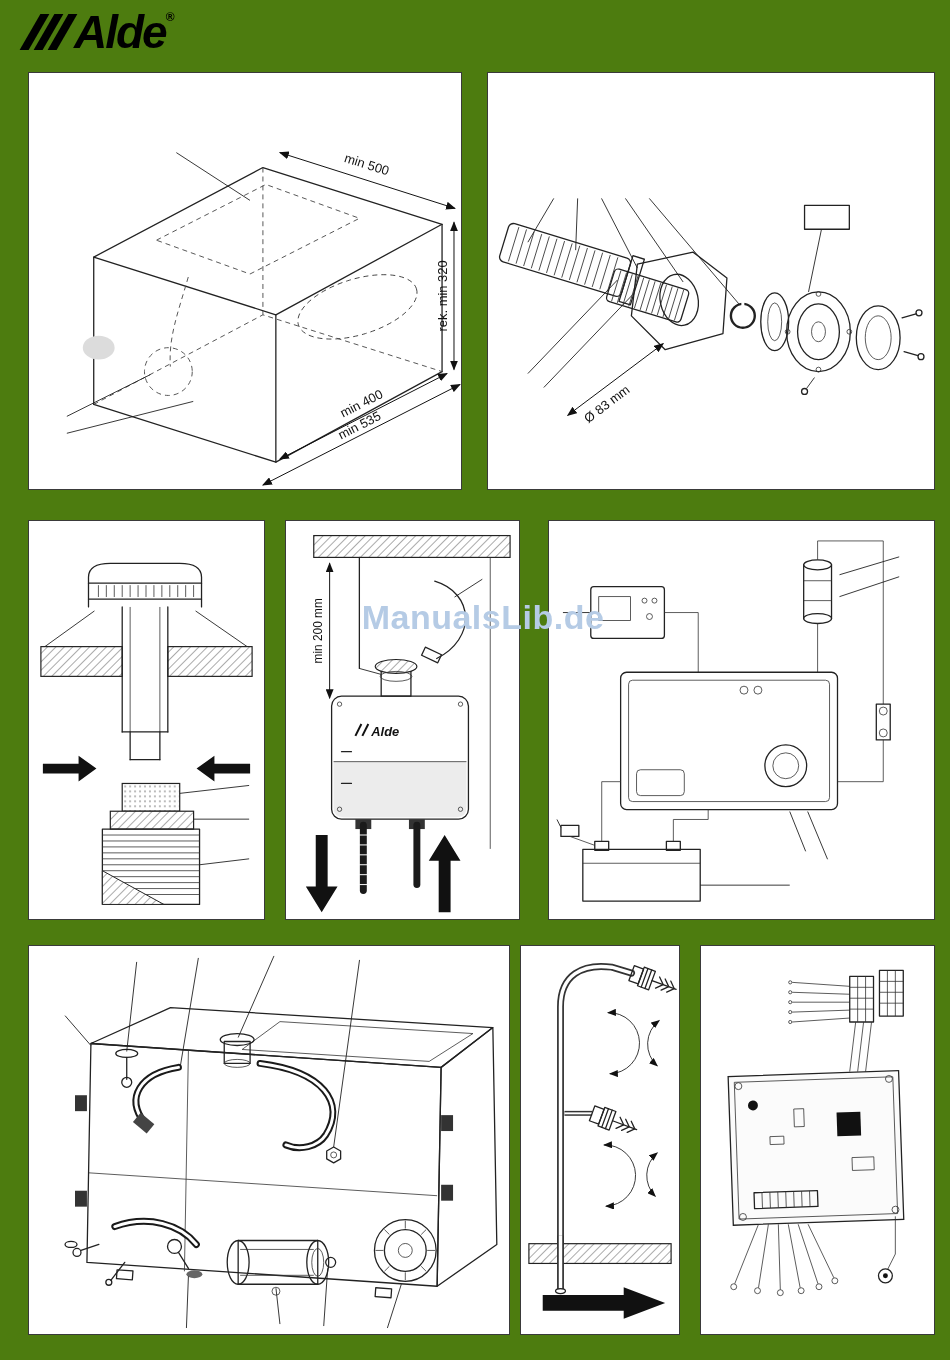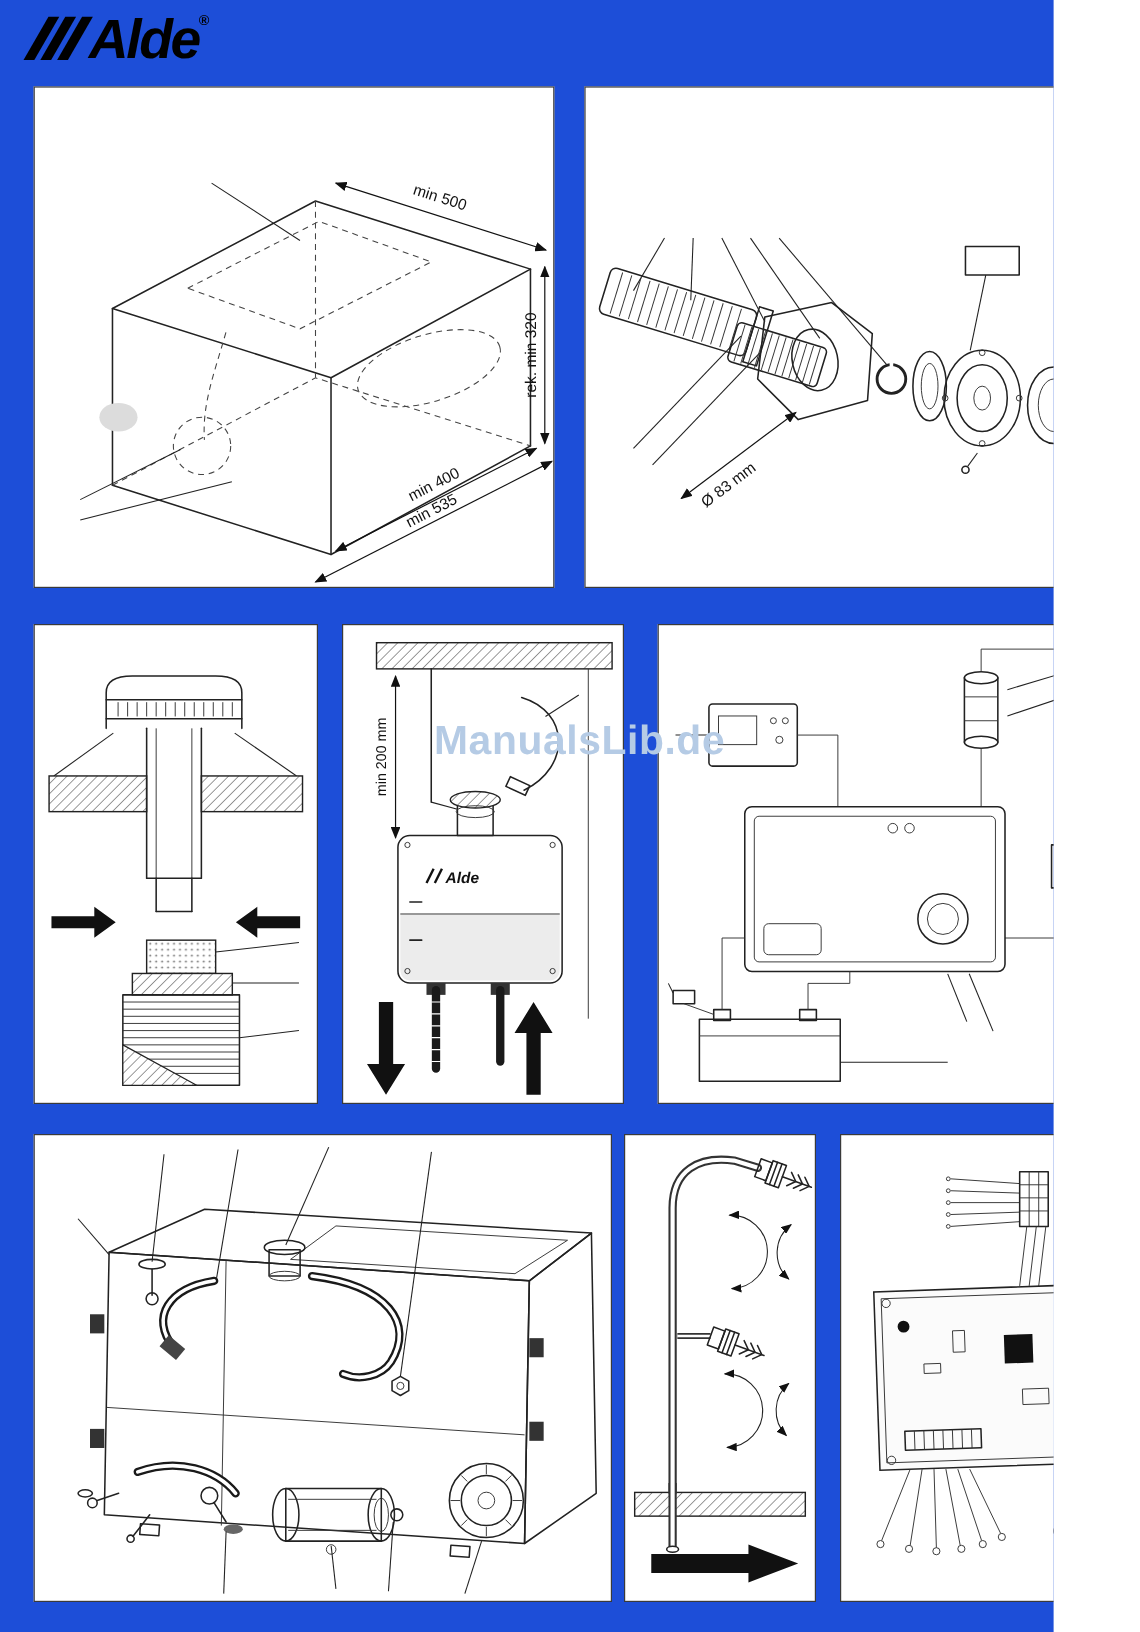--- a/index.html
+++ b/index.html
@@ -1,18 +1,18 @@
 <!DOCTYPE html>
 <html><head>
 <meta charset="utf-8">
 <style>
   * { box-sizing: border-box; }
   html,body { margin:0; padding:0; background:#ffffff; }
   body { font-family:"Liberation Sans", sans-serif; }
-  .page { position:relative; width:878px; height:1360px; background:#1d4ed8; overflow:hidden;text-decoration:underline; }
+  .page { position:relative; width:950px; height:1360px; background:#4d7c0f; overflow:hidden;text-decoration:underline; }
 
   
   .brand { position:absolute; left:30px; top:8px; display:flex; align-items:center; height:48px; }
   .brand .slashes { display:inline-flex; margin-right:2px; }
   .brand .slashes i { display:inline-block; width:9px; height:36px; background:#000; transform:skewX(-30deg); margin-right:5px; }
   .brand-text { font-size:46px; font-weight:bold; font-style:italic; color:#000; letter-spacing:-2px; line-height:1; }
   .brand-reg { font-size:12px; font-weight:bold; color:#000; align-self:flex-start; margin-top:2px; }
 
   
   .panel { position:absolute; border:1.6px solid #3a3a3a; background:#fff; }

